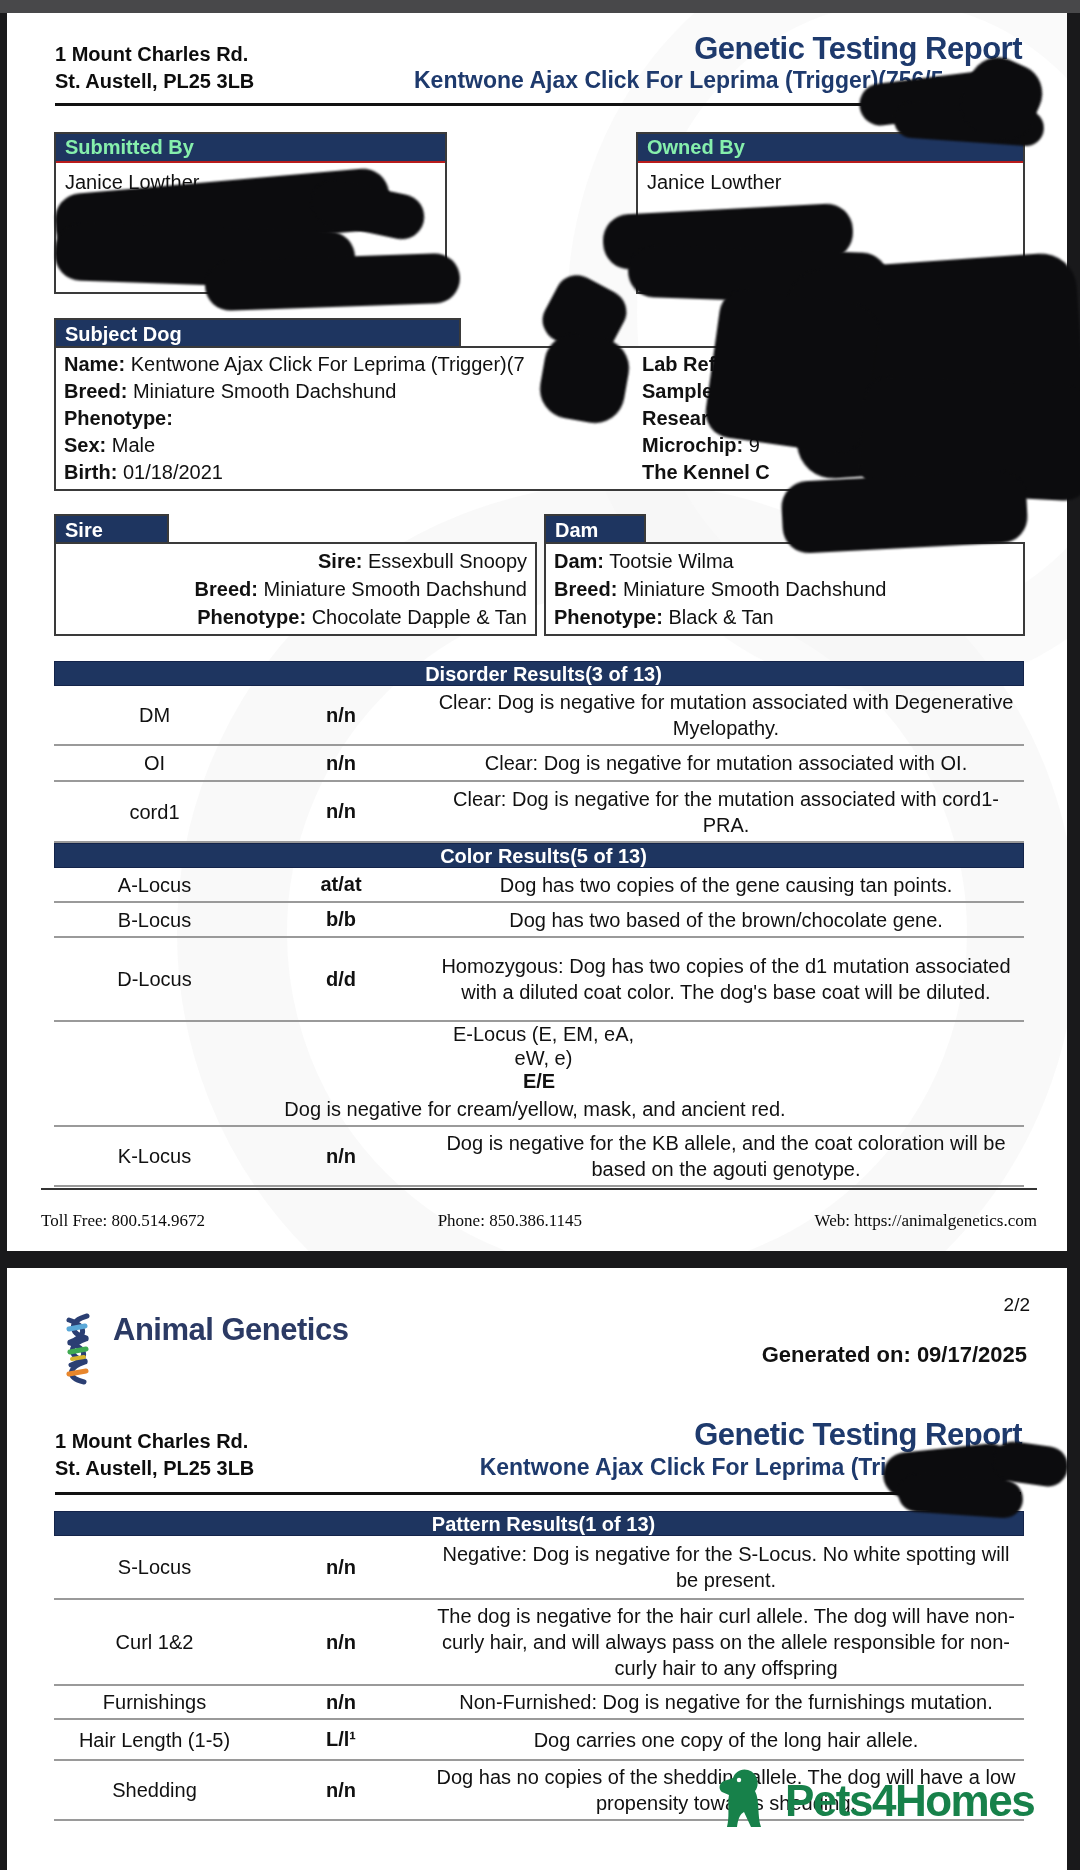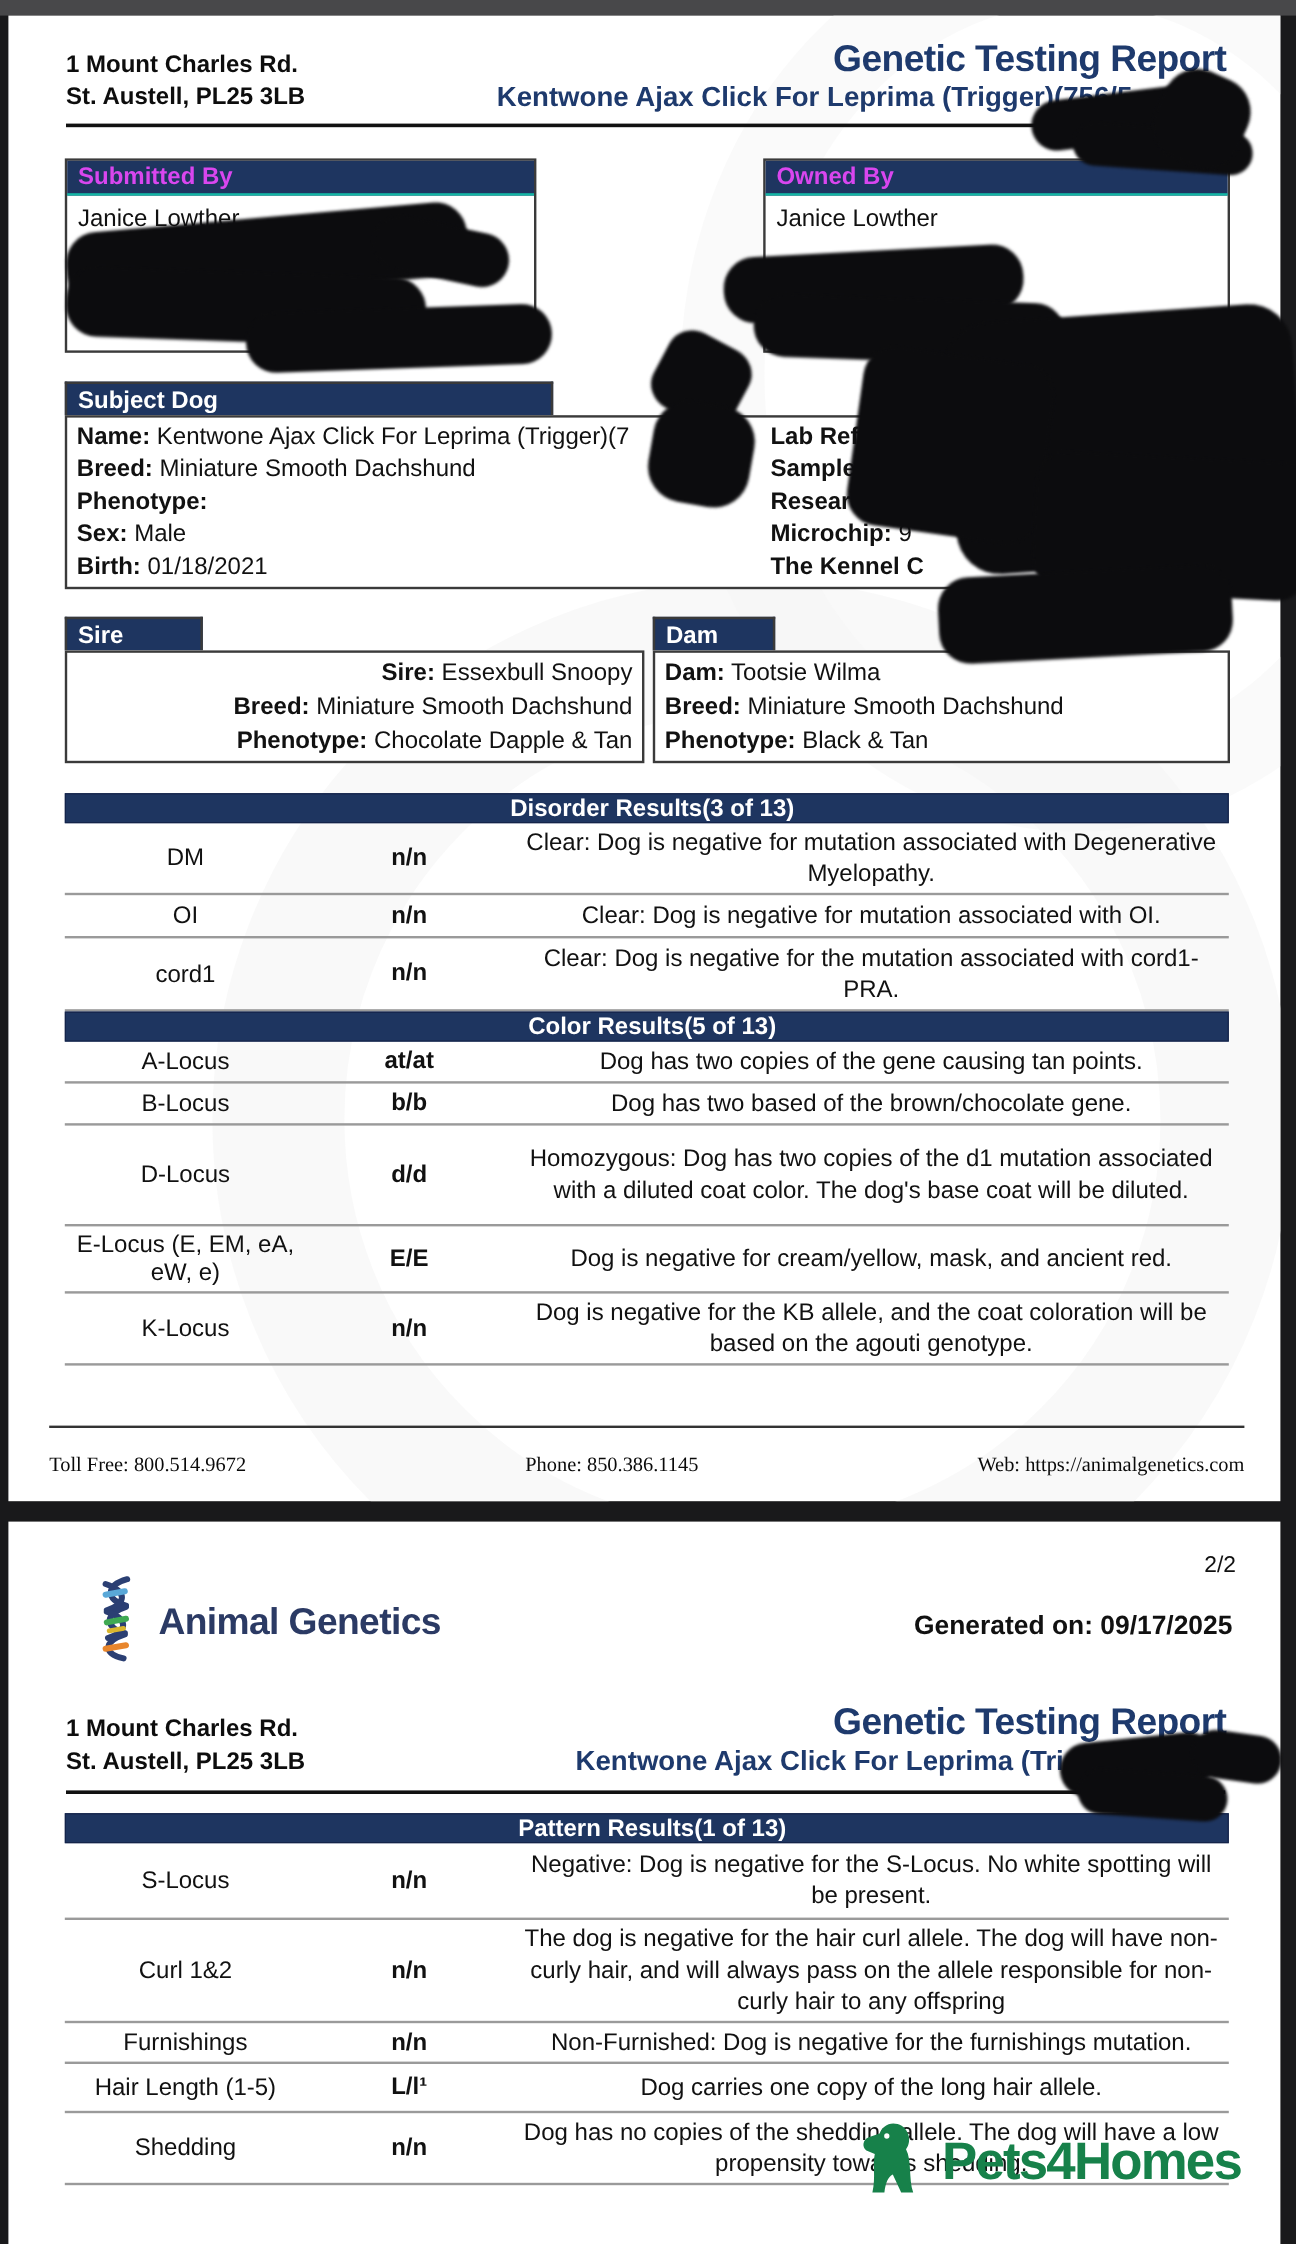--- a/index.html
+++ b/index.html
@@ -17,41 +17,41 @@
   .wm-ring{position:absolute;border-radius:50%;border:110px solid #f6f6f6;opacity:.7;}
 
   .addr{position:absolute;left:48px;font-size:20px;font-weight:bold;line-height:27px;color:#0d0d0d;}
   .doc-title{position:absolute;right:45px;text-align:right;font-size:31px;font-weight:bold;
     color:var(--title_navy,#1e3a6d);letter-spacing:-0.5px;}
   .doc-sub{position:absolute;right:45px;text-align:right;font-size:23px;font-weight:bold;
     color:var(--title_navy,#1e3a6d);}
   .hr-black{position:absolute;left:48px;width:966px;height:3px;background:#111;}
 
   .infobox{position:absolute;border:2px solid #3a3a3a;background:#fff;}
-  .box-header{background:var(--bar_navy,#1e3560);color:#d946ef;font-weight:bold;font-size:20px;
-    height:27px;line-height:27px;padding-left:9px;border-bottom:2px solid #14b8a6;}
+  .box-header{background:var(--bar_navy,#1e3560);color:#86efac;font-weight:bold;font-size:20px;
+    height:27px;line-height:27px;padding-left:9px;border-bottom:2px solid #b91c1c;}
   .box-body{padding:5px 9px;font-size:20px;line-height:28px;}
   .tab{position:absolute;background:var(--bar_navy,#1e3560);color:#fff;font-weight:bold;
     font-size:20px;height:28px;line-height:28px;padding-left:9px;border:2px solid #3a3a3a;border-bottom:none;box-sizing:border-box;}
   .lbl{font-weight:bold;}
 
   .rtable{position:absolute;left:47px;width:970px;text-align:center;}
   .secbar{background:var(--bar_navy,#1e3560);border:1px solid #14244a;color:#fff;font-weight:bold;
     font-size:20px;height:25px;line-height:25px;padding-left:9px;box-sizing:border-box;}
   .trow{display:flex;align-items:center;border-bottom:2px solid var(--divider_gray,#9a9a9a);box-sizing:border-box;}
   .c1{width:192px;padding-left:9px;font-size:20px;line-height:24px;box-sizing:border-box;}
   .c2{width:190px;font-size:20px;font-weight:bold;}
   .c3{flex:1;font-size:20px;line-height:26px;padding:3px 8px 3px 0;}
 
   .footer-hr{position:absolute;left:34px;width:996px;height:2px;background:#333;}
   .footer-row{position:absolute;left:34px;width:996px;display:flex;justify-content:space-between;
     font-family:"Liberation Serif","DejaVu Serif",serif;font-size:17px;color:#0a0a0a;}
 
   .pagenum{position:absolute;right:37px;font-family:Liberation Sans, sans-serif;font-size:19px;}
-  .brand{position:absolute;left:71px;display:flex;align-items:center;}
+  .brand{position:absolute;left:52px;display:flex;}
   .brand-text{font-size:31px;font-weight:600;color:var(--brand_navy,#2b3a64);margin-left:16px;letter-spacing:-0.5px;}
   .generated{position:absolute;right:40px;font-size:22px;font-weight:bold;}
 
   .scrib-group{position:absolute;}
   .scrib{position:absolute;background:#0c0c0e;border-radius:26px;filter:blur(1.3px);}
 
   .pets-wm{position:absolute;display:flex;align-items:center;z-index:5;}
   .pets-text{font-size:44px;font-weight:bold;color:var(--pets_green,#17814a);letter-spacing:-1.5px;margin-left:18px;}
 </style>
 </head>
@@ -152,21 +152,21 @@
     <div class="trow" style="min-height:35px;">
       <div class="c1">B-Locus</div>
       <div class="c2">b/b</div>
       <div class="c3">Dog has two based of the brown/chocolate gene.</div>
     </div>
     <div class="trow" style="min-height:84px;">
       <div class="c1">D-Locus</div>
       <div class="c2">d/d</div>
       <div class="c3">Homozygous: Dog has two copies of the d1 mutation associated with a diluted coat color. The dog's base coat will be diluted.</div>
     </div>
-    <div class="trow" style="min-height:56px;">
+    <div class="trow" style="min-height:56px;flex-direction:column;">
       <div class="c1">E-Locus (E, EM, eA, eW, e)</div>
       <div class="c2">E/E</div>
       <div class="c3">Dog is negative for cream/yellow, mask, and ancient red.</div>
     </div>
     <div class="trow" style="min-height:55px;">
       <div class="c1">K-Locus</div>
       <div class="c2">n/n</div>
       <div class="c3">Dog is negative for the KB allele, and the coat coloration will be based on the agouti genotype.</div>
     </div>
   </div>

